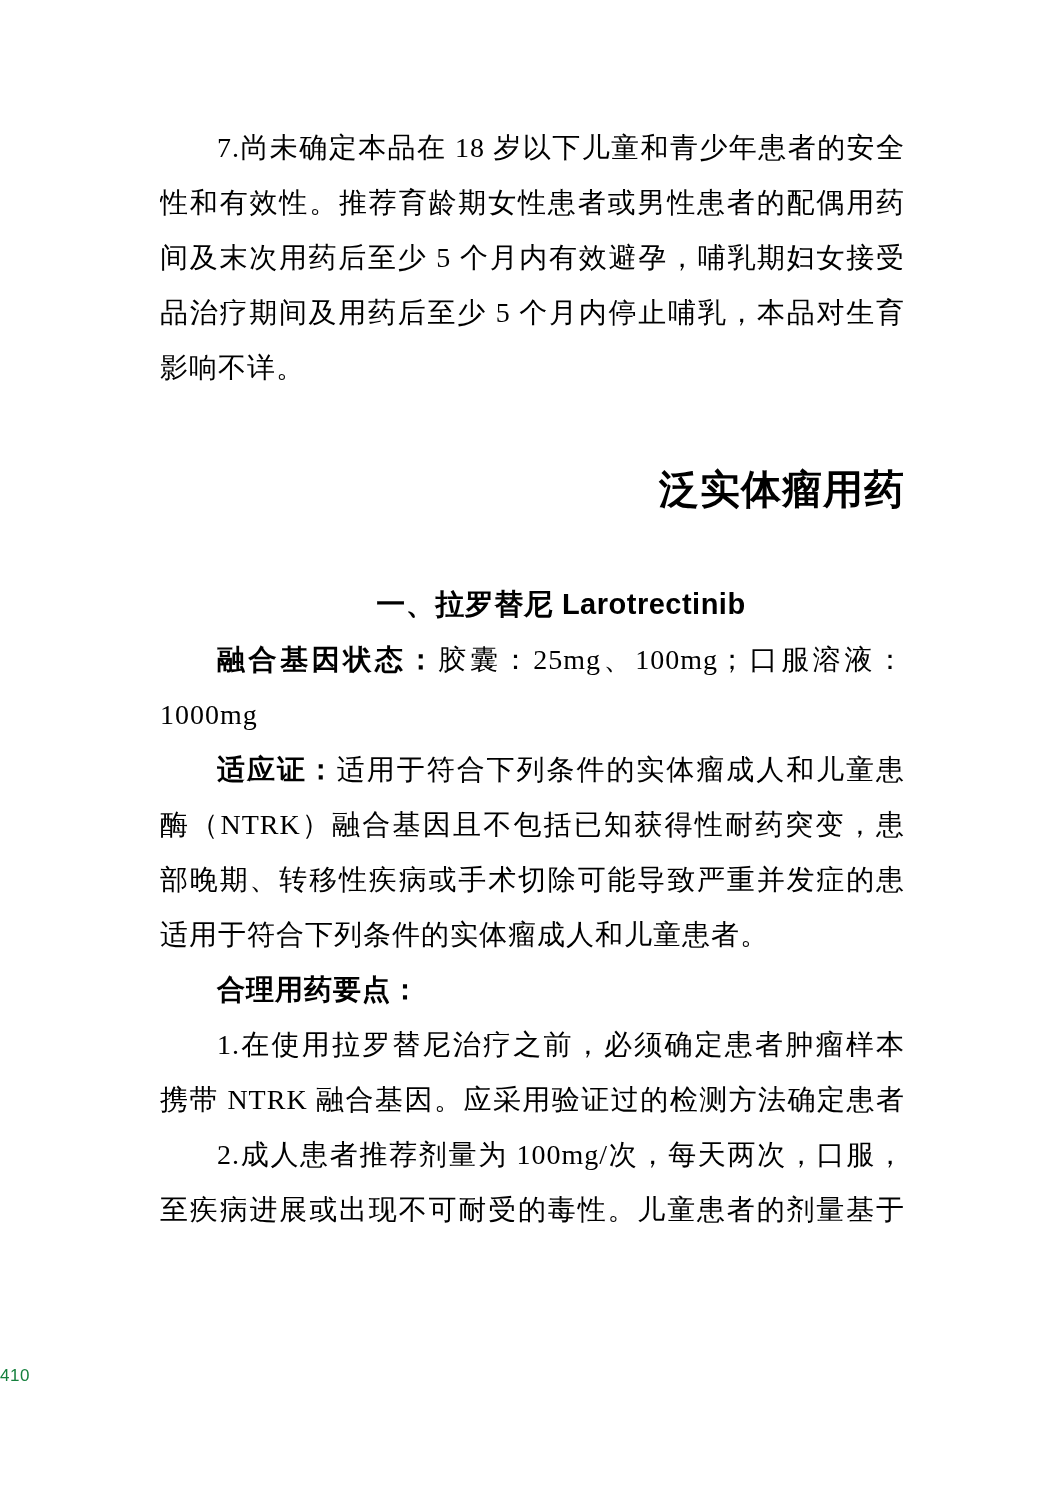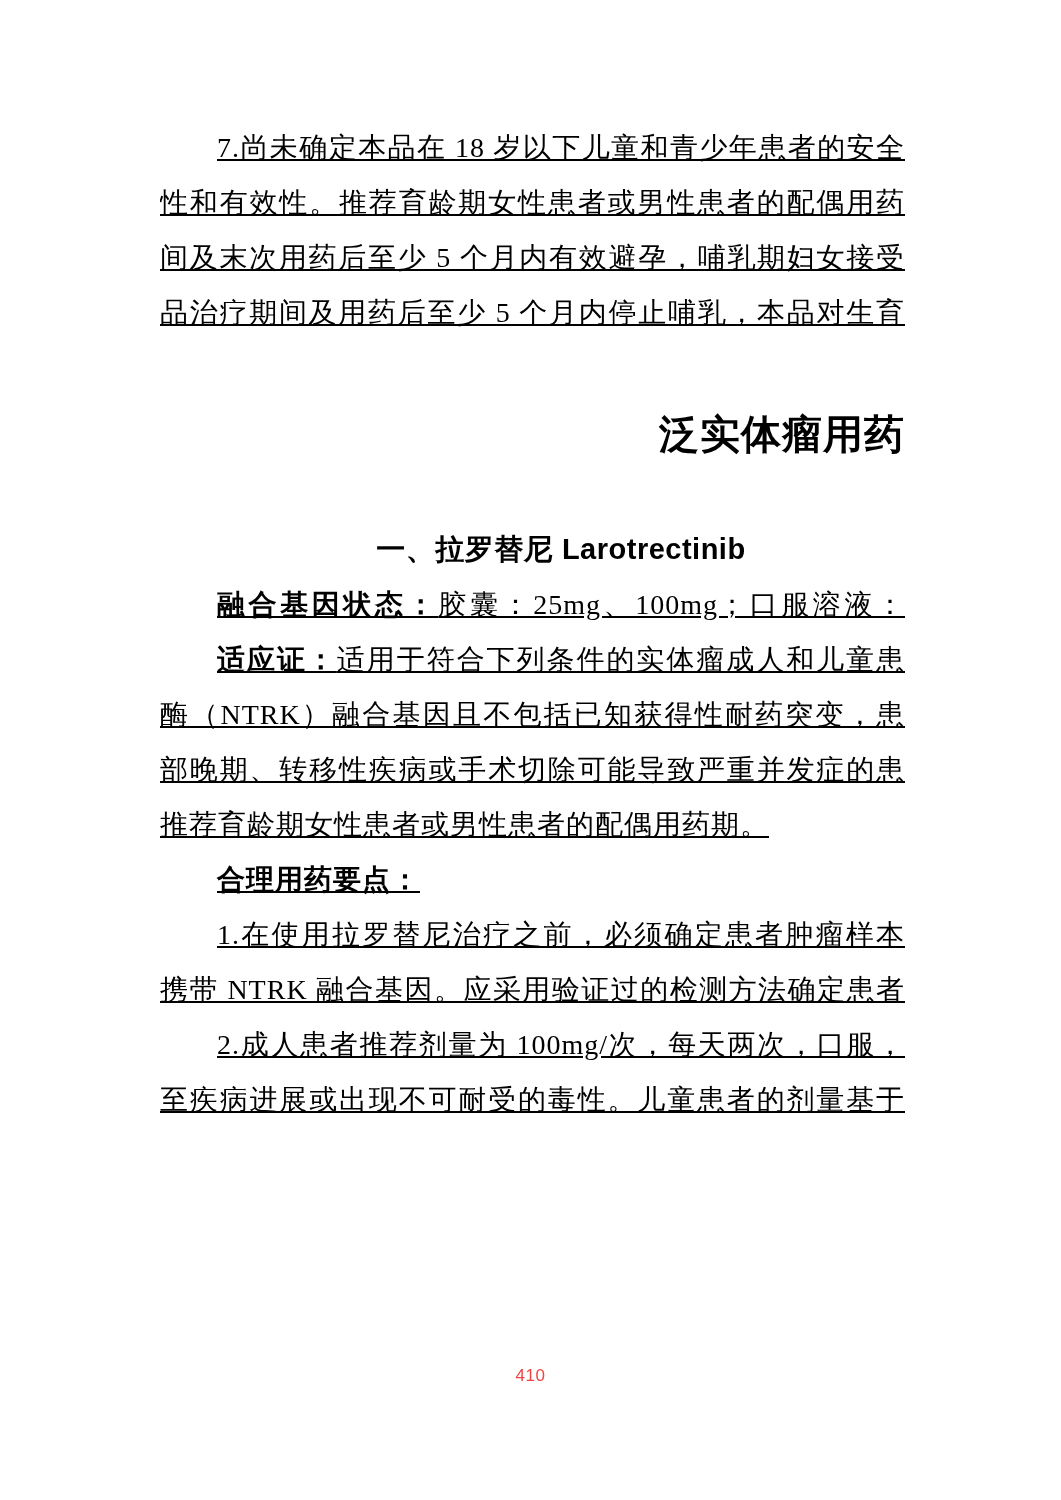--- a/index.html
+++ b/index.html
@@ -17,21 +17,20 @@
   .line {
     font-size: 28px;
     line-height: 55px;
     height: 55px;
     letter-spacing: 1px;
     text-align: justify;
     text-align-last: justify;
     text-justify: inter-character;
     overflow: hidden;
     white-space: normal;
-    text-decoration: underline;
   }
   .line.flush {
     text-align: left;
     text-align-last: left;
   }
   .indent { text-indent: 57px; }
   .bold {
     font-family: "Liberation Sans", "DejaVu Sans", sans-serif;
     font-weight: 700;
   }
@@ -53,52 +52,53 @@
     text-indent: 57px;
     letter-spacing: 0.5px;
     font-family: "Liberation Sans", "DejaVu Sans", sans-serif;
     font-weight: 700;
     text-align: center;
   }
   .page-number {
     position: absolute;
     left: 0; right: 0;
     top: 1366px;
-    text-align: center;
     font-size: 17px;
     letter-spacing: 0.5px;
     font-family: "Liberation Sans", "DejaVu Sans", sans-serif;
-    color: #ef4444;
+    color: #15803d;
   }
 </style>
 </head>
 <body>
 
 <div class="content">
 
   <div>
     <div class="line indent">7.尚未确定本品在 18 岁以下儿童和青少年患者的安全</div>
     <div class="line">性和有效性。推荐育龄期女性患者或男性患者的配偶用药期</div>
     <div class="line">间及末次用药后至少 5 个月内有效避孕，哺乳期妇女接受本</div>
     <div class="line">品治疗期间及用药后至少 5 个月内停止哺乳，本品对生育力</div>
+    <div class="line flush">影响不详。</div>
   </div>
 
   <div class="section-title">泛实体瘤用药</div>
 
   <div class="drug-heading">一、拉罗替尼 Larotrectinib</div>
 
   <div>
     <div class="line indent"><span class="bold">融合基因状态：</span><span>胶囊：25mg、100mg；口服溶液：50ml：</span></div>
+    <div class="line flush">1000mg</div>
   </div>
 
   <div>
     <div class="line indent"><span class="bold">适应证：</span><span>适用于符合下列条件的实体瘤成人和儿童患者：</span></div>
     <div class="line">酶（NTRK）融合基因且不包括已知获得性耐药突变，患有局</div>
     <div class="line">部晚期、转移性疾病或手术切除可能导致严重并发症的患者，</div>
-    <div class="line flush">推荐育龄期女性患者或男性患者的配偶用药期。</div>
+    <div class="line flush">适用于符合下列条件的实体瘤成人和儿童患者。</div>
   </div>
 
   <div>
     <div class="line flush indent bold">合理用药要点：</div>
 
     <div>
       <div class="line indent">1.在使用拉罗替尼治疗之前，必须确定患者肿瘤样本中</div>
       <div class="line">携带 NTRK 融合基因。应采用验证过的检测方法确定患者的</div>
     </div>
 

